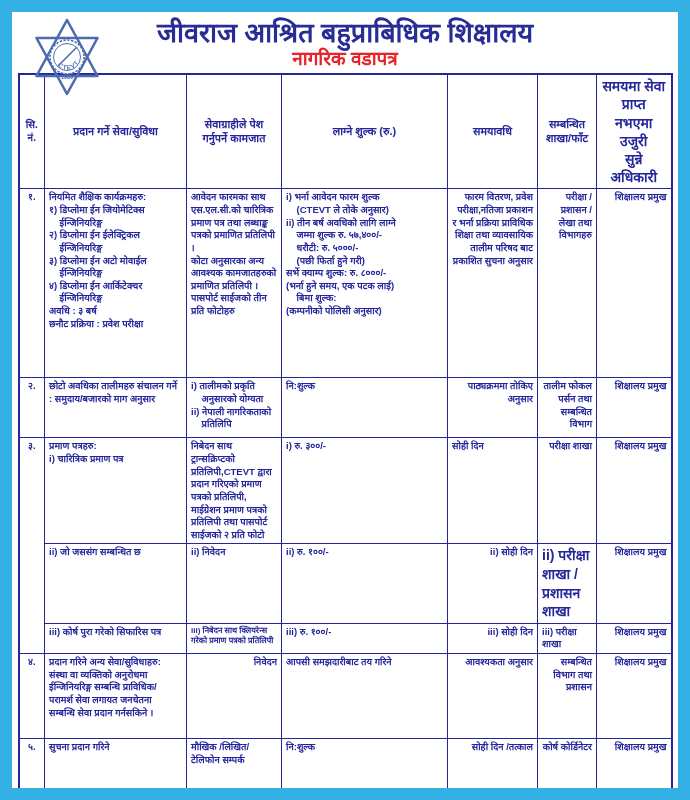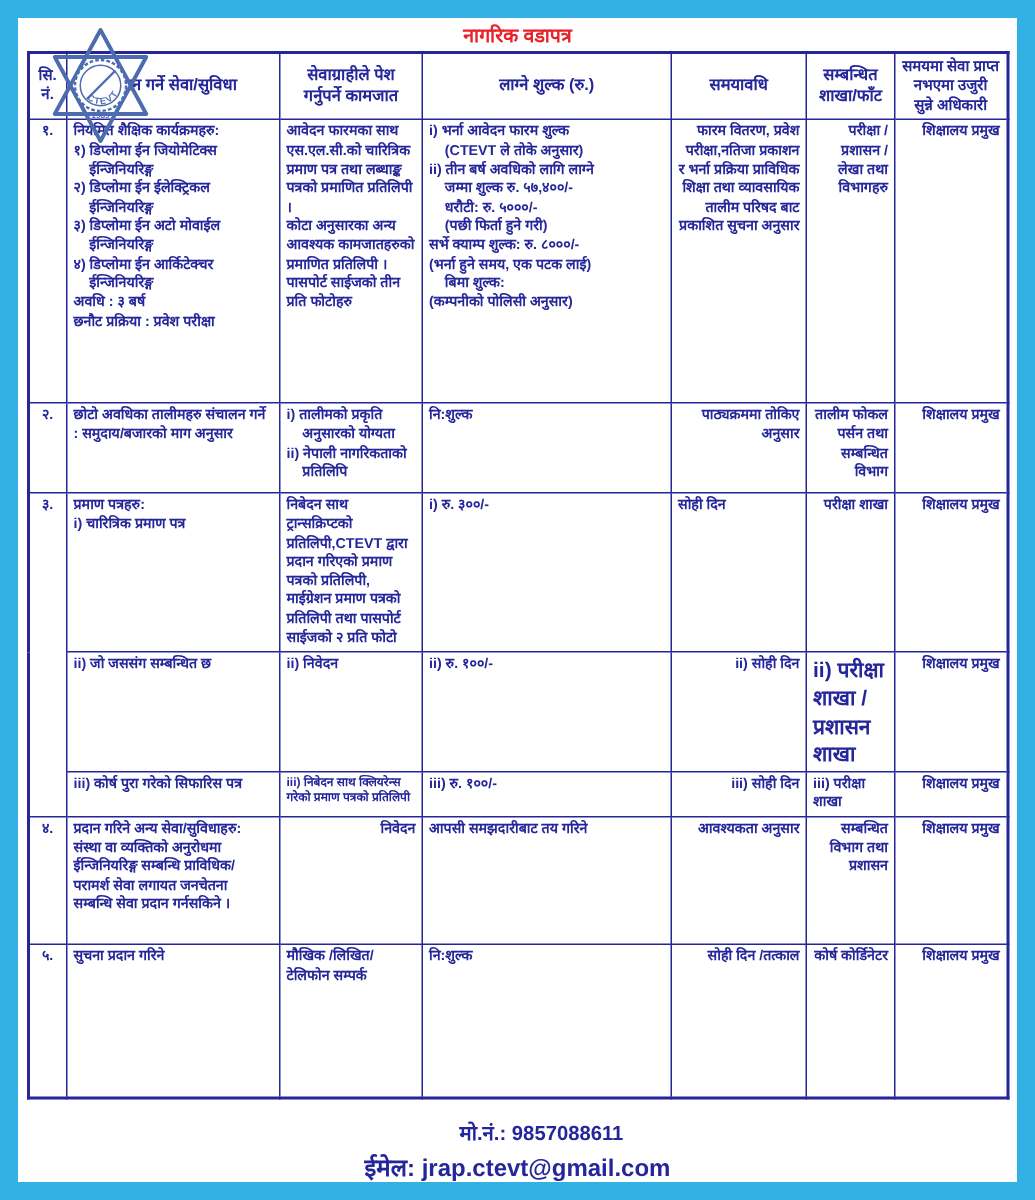--- a/index.html
+++ b/index.html
@@ -16,41 +16,41 @@
     font-family:"Liberation Sans","DejaVu Sans",sans-serif;
     position:relative;
     overflow:hidden;
   }
   
   .hdr{position:relative;text-align:center;padding-top:5px;}
   .logo{position:absolute;left:18px;top:6px;width:74px;height:78px;}
   .council{font-size:12.5px;font-weight:bold;color:#111;}
   .school{font-size:27px;font-weight:bold;color:#272c96;line-height:1.2;}
   .addr{font-size:12.5px;font-weight:bold;color:#111;margin-top:1px;}
-  .charter{font-size:13px;font-weight:bold;color:var(--red);line-height:1.1;}
+  .charter{font-size:19px;font-weight:bold;color:var(--red);line-height:1.1;}
   
   table.t{
     width:653px;margin:3px auto 0 auto;
     border-collapse:collapse;table-layout:fixed;
     border:2px solid var(--ink);
   }
   .t th,.t td{
     border:1.5px solid var(--ink);
     color:var(--ink);
     font-weight:bold;
     padding:2px 4px;
     vertical-align:top;
     font-size:9.5px;
     line-height:1.33;
     white-space:pre-wrap;
     overflow-wrap:break-word;
   }
   .t th{font-size:11px;text-align:center;vertical-align:middle;line-height:1.25;}
   .t th.sn-h{font-size:10px;}
-  .t th.off-h{font-size:10px;line-height:1.3;}
+  .t th.off-h{font-size:14px;line-height:1.3;}
   .sn{text-align:center;}
   .c{text-align:right;}
   .vm{vertical-align:middle;}
   .hh{height:40px;} .r1{height:189px;} .r2{height:60px;}
   .r3a{height:98px;} .r3b{height:41px;} .r3c{height:28px;}
   .r4{height:85px;} .r5{height:103px;}
   
   .foot{margin-top:13px;text-align:center;color:var(--ink);font-weight:bold;}
   .phone{font-size:13.5px;margin-left:32px;}
   .email{font-size:16px;margin-top:3px;}
@@ -66,20 +66,21 @@
       <polygon points="37,76 6.5,20 67.5,20" fill="none" stroke="#4d6cb0" stroke-width="2.6" stroke-linejoin="round"></polygon>
       <circle cx="37" cy="39" r="17" fill="#ffffff" stroke="#4d6cb0" stroke-width="1.6" stroke-dasharray="2.4,1.4"></circle>
       <circle cx="37" cy="39" r="13.5" fill="none" stroke="#4d6cb0" stroke-width="1"></circle>
       <line x1="28" y1="48" x2="47" y2="29" stroke="#4d6cb0" stroke-width="1.6"></line>
       <path id="arcpath" d="M 25.5,44.5 A 13,13 0 0 0 48.5,44.5" fill="none"></path>
       <text font-size="6" font-weight="bold" fill="#4d6cb0" letter-spacing="1">
         <textPath href="#arcpath" startOffset="4">CTEVT</textPath>
       </text>
       <text x="37" y="60.5" text-anchor="middle" font-size="5.5" font-weight="bold" fill="#4d6cb0">1989</text>
     </svg>
+    <div class="school">जीवराज आश्रित बहुप्राबिधिक शिक्षालय</div>
     <div class="charter">नागरिक वडापत्र</div>
   </div>
 
   <table class="t">
     <colgroup>
       <col style="width:26px">
         <col style="width:142px">
         <col style="width:95px">
       <col style="width:166px">
         <col style="width:90px">

